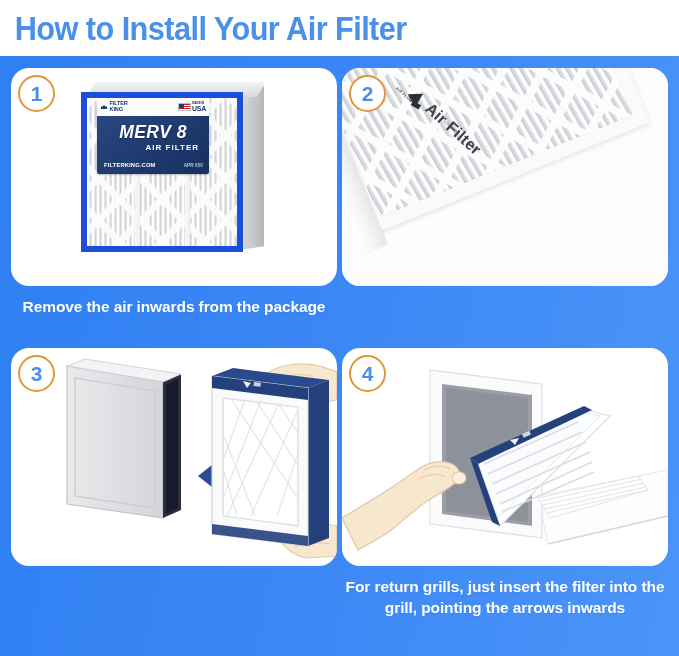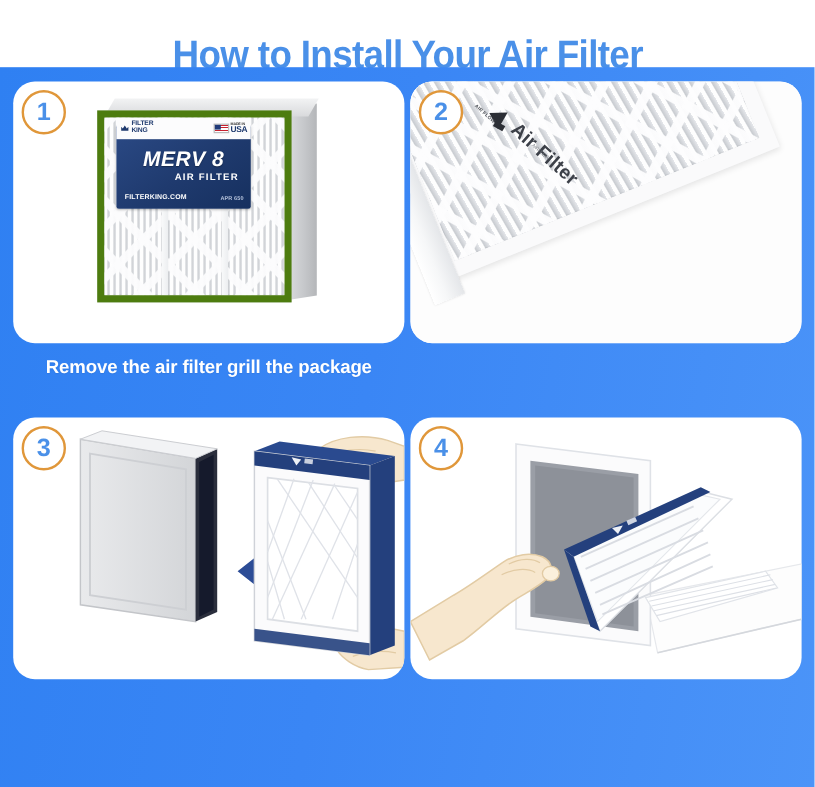--- a/index.html
+++ b/index.html
@@ -19,27 +19,27 @@
     position: relative;
     width: 679px;
     height: 656px;
     background: #ffffff;
     overflow: hidden;
   }
 
   
   .title-band {
     position: absolute;
-    left: 0; top: 17px;
+    left: 0; top: 0;
     width: 679px;
     height: 56px;
     background: #ffffff;
     display: flex;
     align-items: center;
-    justify-content: center;
+    justify-content: flex-start;
   }
   .title-text {
     font-family: "Liberation Sans", sans-serif;
     font-size: 33px;
     font-weight: bold;
     color: #4a90e8;
     letter-spacing: -0.6px;
     transform: scaleX(0.93);
     white-space: nowrap;
     line-height: 1;
@@ -146,21 +146,21 @@
     width: 170px; height: 15px;
     background: linear-gradient(180deg,#f2f3f4 0%,#d9dadc 100%);
     transform: skewX(-30deg);
     transform-origin: left bottom;
   }
   .fp-face {
     position: absolute;
     left: 2px; top: 10px;
     width: 162px; height: 160px;
     background: #e9eaec;
-    border: 6px solid #4d7c0f;
+    border: 6px solid #1d4ed8;
     box-sizing: border-box;
     box-shadow: inset 0 0 0 1px #cfd1d4;
     overflow: hidden;
   }
   
   .fp-pleats {
     position: absolute;
     left: 0; top: 0; right: 0; bottom: 0;
     background:
       repeating-linear-gradient(90deg,
@@ -455,21 +455,21 @@
               </div>
 
             </div>
           </div>
 
         </div>
         <div class="badge">
           <span>1</span>
         </div>
       </div>
-      <div class="caption">Remove the air filter grill the package</div>
+      <div class="caption">Remove the air inwards from the package</div>
     </div>
 
     <div class="step step-2">
       <div class="card">
         <div class="art">
           <div class="p2-wrap">
             <div class="p2-inner">
               <div class="p2-face">
                 <div class="p2-pleats"></div>
                 <div class="p2-mesh"></div>
@@ -615,16 +615,17 @@
               <path d="M76,131 C86,126 97,125 104,129" fill="none" stroke="#e2cba4" stroke-width="1"></path>
               <ellipse cx="117" cy="130" rx="7" ry="6" fill="#fbf0dc" stroke="#e2cba4" stroke-width="1.1"></ellipse>
             </g>
 
           </svg>
         </div>
         <div class="badge">
           <span>4</span>
         </div>
       </div>
+      <div class="caption">For return grills, just insert the filter into the grill, pointing the arrows inwards</div>
     </div>
 
   </div>
 </div>
 
 </body></html>

